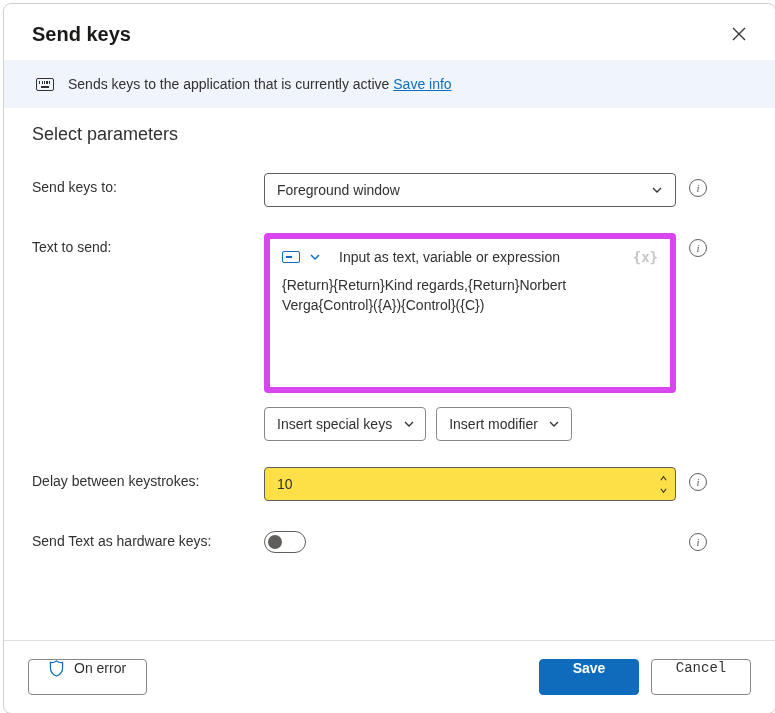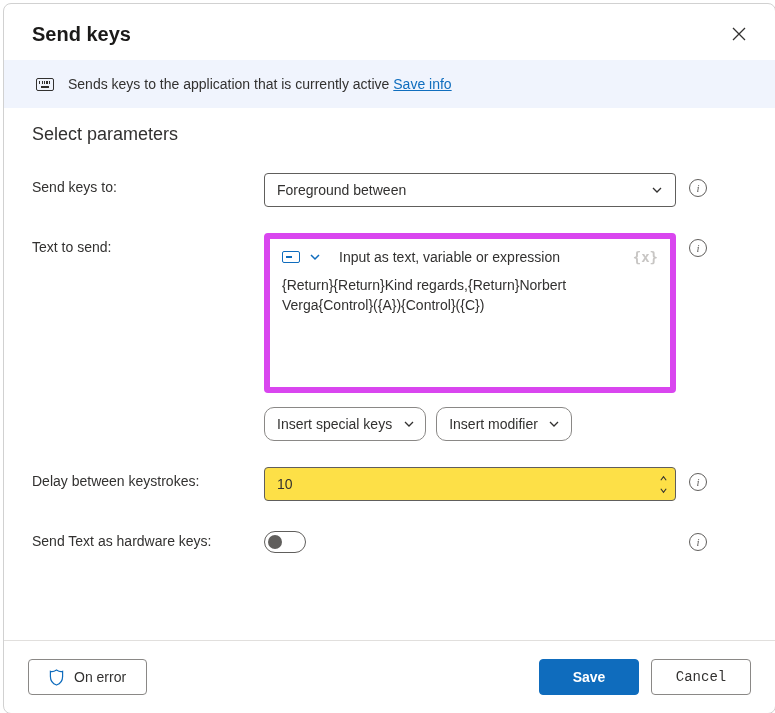--- a/index.html
+++ b/index.html
@@ -175,21 +175,21 @@
   color: #323130;
   word-break: break-word;
 }
 .chip-row {
   display: flex;
   gap: 10px;
   margin-top: 14px;
 }
 .chip {
   border: 1px solid #8a8886;
-  border-radius: 10px;
+  border-radius: 4px;
   height: 34px;
   padding: 0 10px 0 12px;
   display: flex;
   align-items: center;
   gap: 10px;
   cursor: pointer;
   background: #fff;
 }
 .numbox {
   position: relative;
@@ -237,21 +237,21 @@
   padding: 18px 24px;
   display: flex;
   align-items: center;
   gap: 12px;
 }
 .btn {
   height: 36px;
   border-radius: 4px;
   padding: 0 20px;
   display: flex;
-  align-items: center;
+  align-items: flex-start;
   justify-content: center;
   gap: 10px;
   font-size: 14px;
   cursor: pointer;
   border: 1px solid #8a8886;
   background: #fff;
   color: #323130;
 }
 .btn-primary {
   background: #0f6cbd;
@@ -290,21 +290,21 @@
     </span>
   </div>
 
   <div class="content">
     <h2>Select parameters</h2>
 
     <div class="row">
       <div class="label">Send keys to:</div>
       <div class="control">
         <div class="select">
-          <span>Foreground between</span>
+          <span>Foreground window</span>
           <span class="chevron">
             <svg viewBox="0 0 12 12">
                 <path d="M2 4 L6 8 L10 4" stroke="#323130" stroke-width="1.3" fill="none"></path>
               </svg>
           </span>
         </div>
       </div>
       <div class="help">
           <span class="help-icon">i</span>
         </div>

